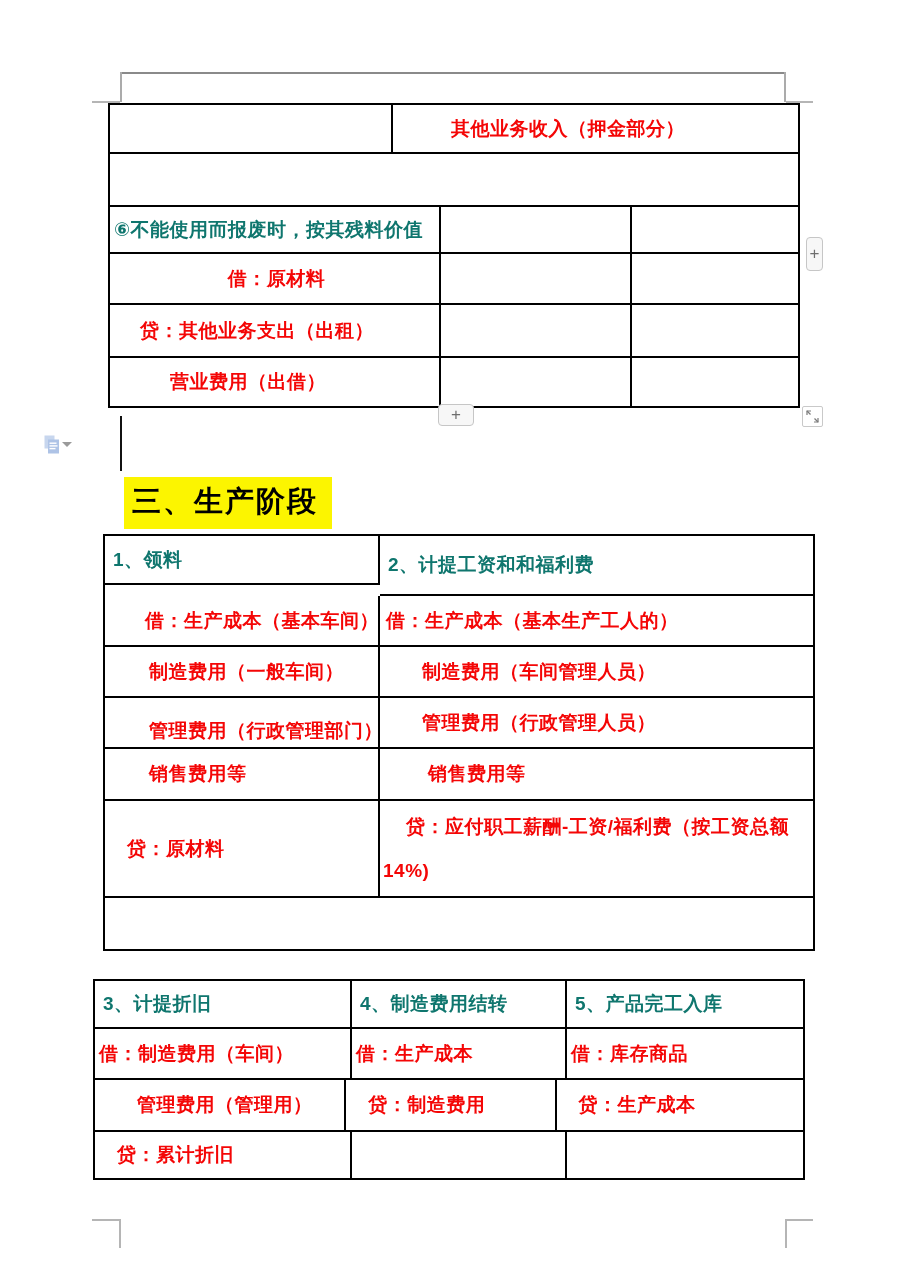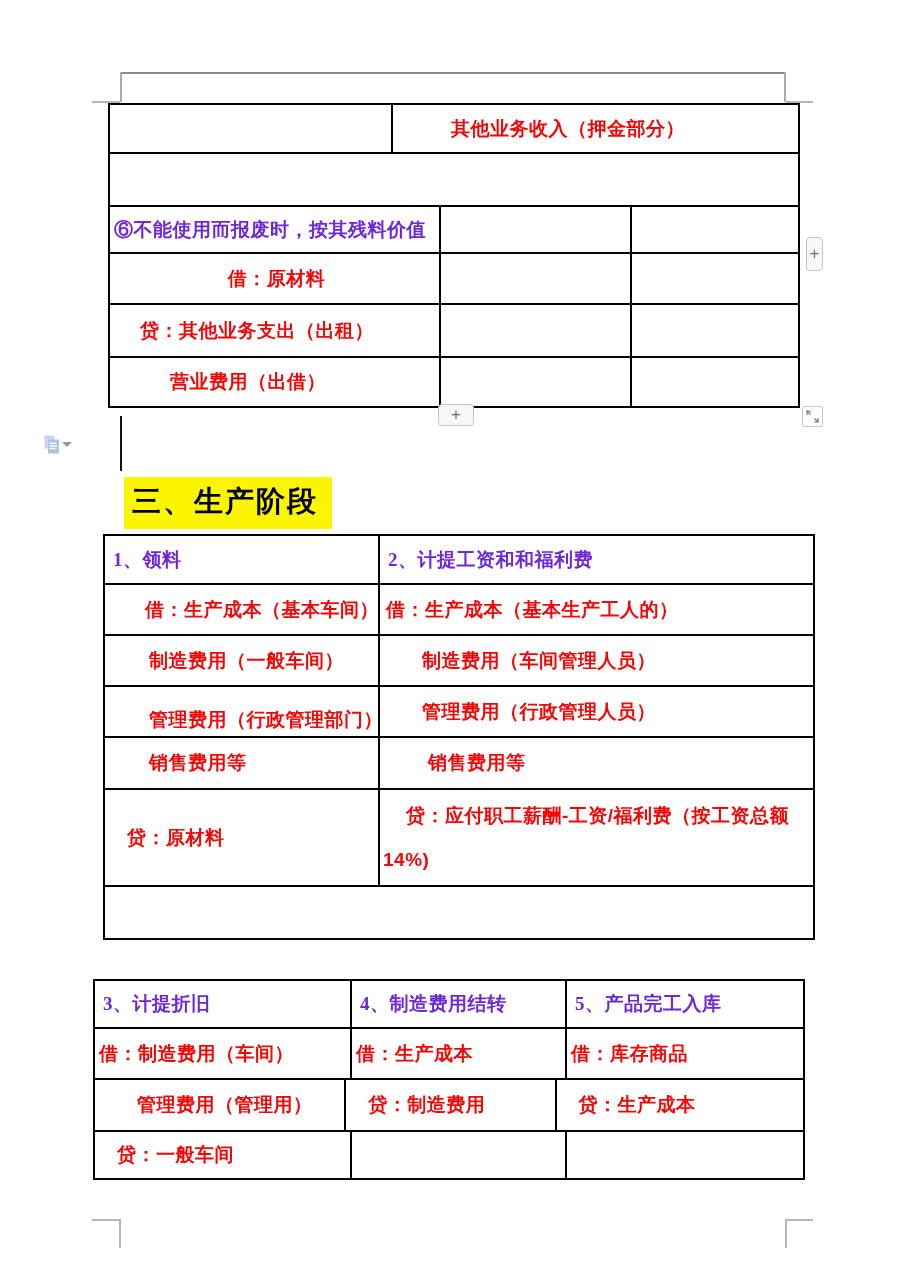--- a/index.html
+++ b/index.html
@@ -5,21 +5,21 @@
   html,body{margin:0;padding:0;background:#ffffff;}
   .page{position:relative;width:910px;height:1282px;background:#fff;overflow:hidden;
         font-family:"Liberation Sans","DejaVu Sans",sans-serif;}
   
   .tbl{position:absolute;border-left:2px solid #000;border-top:2px solid #000;}
   .row{display:flex;}
   .c{box-sizing:border-box;border-right:2px solid #000;border-bottom:2px solid #000;
      display:flex;align-items:center;overflow:hidden;background:#fff;}
   .t{font-weight:bold;font-size:19px;letter-spacing:.5px;white-space:nowrap;}
   .red{color:#f40606;}
-  .blk{color:#6d28d9;font-family:Liberation Serif, serif;}
+  .blk{color:#0f766e;}
   .tallcell{flex-direction:column;align-items:stretch;justify-content:center;}
   .tallcell .t{line-height:44px;}
   
   .heading{position:absolute;left:124px;top:477px;}
   .hl{display:inline-block;background:#fcf500;color:#000;font-weight:bold;
       font-size:29px;padding:5px 14px 7px 8px;letter-spacing:2px;}
   
   .mark{position:absolute;background:#b5b5b5;}
   .mark-dark{position:absolute;background:#8a8a8a;}
   .mark-mid{position:absolute;background:#ababab;}
@@ -124,21 +124,21 @@
 
   <div class="heading">
     <span class="hl">三、生产阶段</span>
   </div>
 
   <div class="tbl" style="left:103px;top:534px;width:710px;">
     <div class="row">
       <div class="c" style="width:275px;height:49px;">
         <span class="t blk" style="padding-left:8px;">1、领料</span>
       </div>
-      <div class="c" style="width:435px;height:49px;">
+      <div class="c" style="width:435px;height:60px;">
         <span class="t blk" style="padding-left:8px;">2、计提工资和和福利费</span>
       </div>
     </div>
     <div class="row">
       <div class="c" style="width:275px;height:51px;">
         <span class="t red" style="padding-left:4px;margin-left:36px;">借：生产成本（基本车间）</span>
       </div>
       <div class="c" style="width:435px;height:51px;">
         <span class="t red" style="padding-left:6px;">借：生产成本（基本生产工人的）</span>
       </div>
@@ -210,20 +210,20 @@
       </div>
       <div class="c" style="width:215px;height:52px;">
         <span class="t red" style="padding-left:22px;">贷：制造费用</span>
       </div>
       <div class="c" style="width:254px;height:52px;">
         <span class="t red" style="padding-left:22px;">贷：生产成本</span>
       </div>
     </div>
     <div class="row">
       <div class="c" style="width:257px;height:48px;">
-        <span class="t red" style="padding-left:22px;">贷：一般车间</span>
+        <span class="t red" style="padding-left:22px;">贷：累计折旧</span>
       </div>
       <div class="c" style="width:215px;height:48px;"></div>
       <div class="c" style="width:238px;height:48px;"></div>
     </div>
   </div>
 
 </div>
 
 </body></html>

